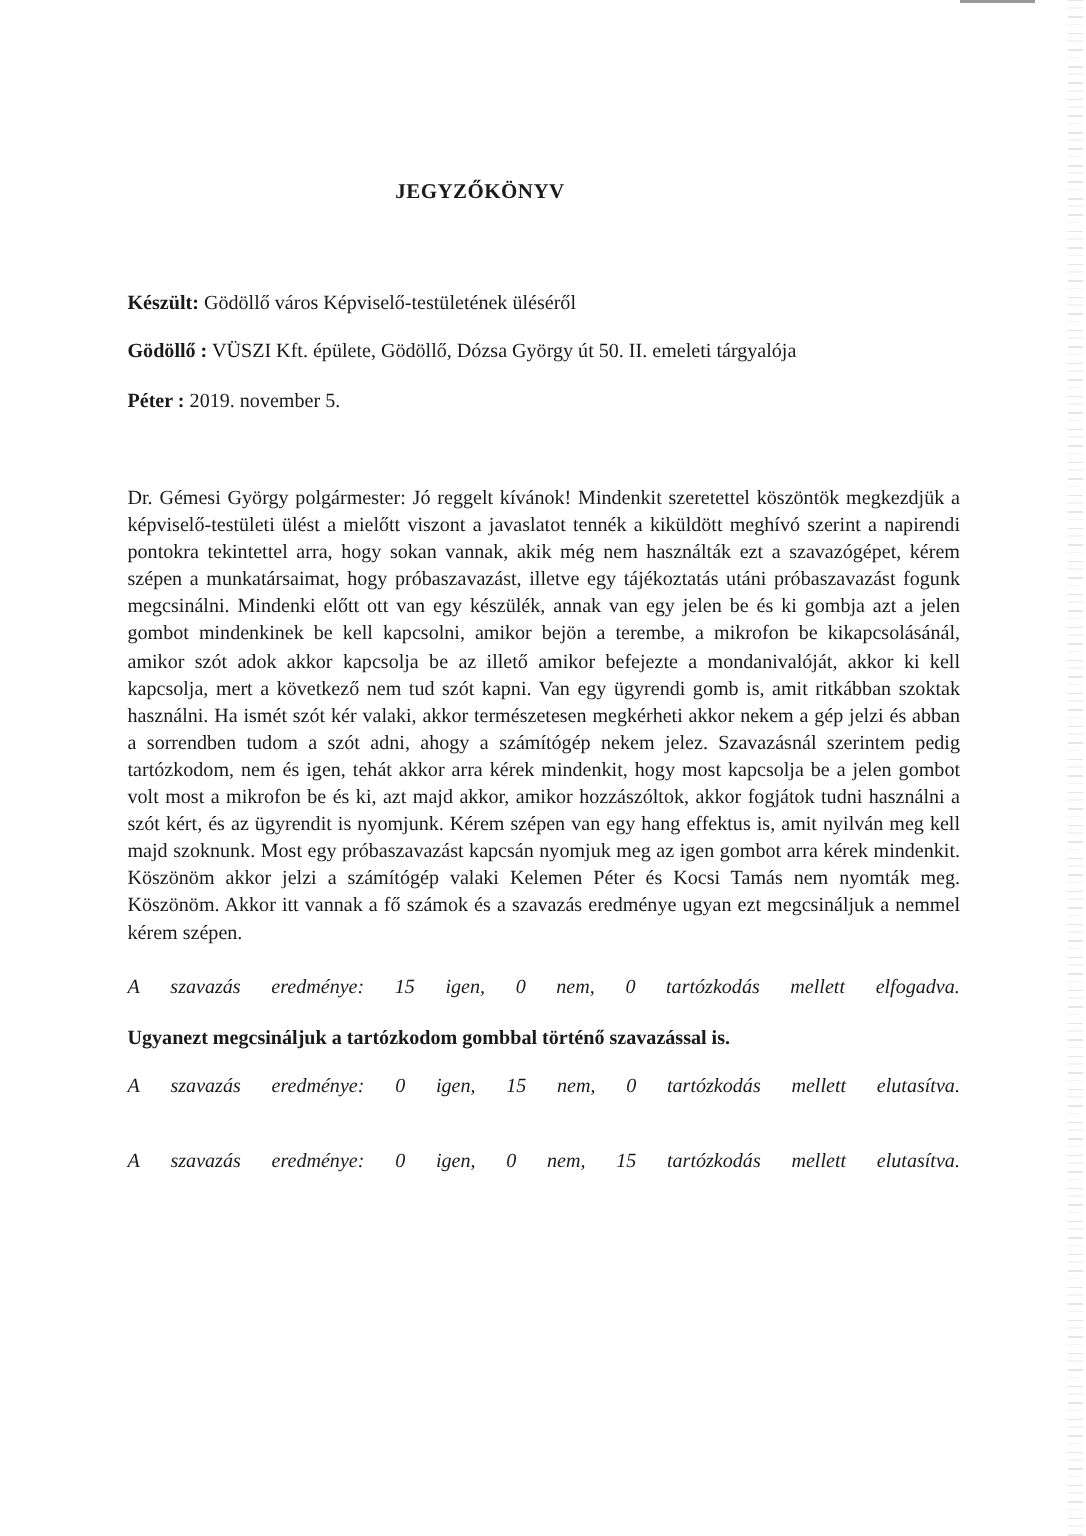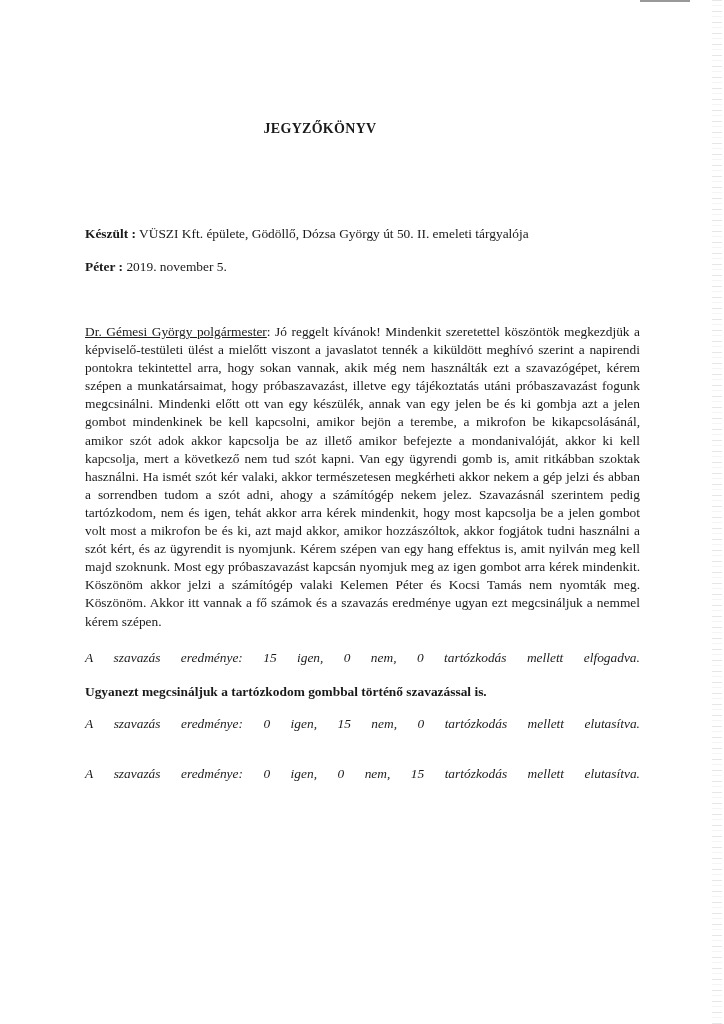--- a/index.html
+++ b/index.html
@@ -5,40 +5,43 @@
     html, body { margin: 0; padding: 0; background: #ffffff; }
     body { width: 724px; height: 1024px; position: relative; overflow: hidden;
            font-family: "Liberation Serif", "DejaVu Serif", serif; color: #1a1a1a; }
     .page { position: absolute; left: 0; top: 0; width: 724px; height: 1024px; }
     .title { position: absolute; top: 121px; left: 0; width: 640px; text-align: center;
              font-weight: bold; font-size: 14px; letter-spacing: 0.3px; }
     .meta { position: absolute; left: 85px; font-size: 13.4px; white-space: nowrap; }
     .meta b { font-weight: bold; }
     .para { position: absolute; left: 85px; width: 555px; font-size: 13.4px;
             line-height: 18.1px; text-align: justify; text-align-last: left; }
-    .speaker { text-decoration: underline; }
+    .speaker { }
     .vote { position: absolute; left: 85px; width: 555px; font-size: 13.4px;
             font-style: italic; display: flex; justify-content: space-between; white-space: nowrap; }
     .line { position: absolute; left: 85px; font-size: 13.4px; white-space: nowrap; font-weight: bold; }
     .scan-edge { position: absolute; right: 2px; top: 0; width: 10px; height: 1024px;
                  background-image: repeating-linear-gradient(180deg, rgba(0,0,0,0.18) 0 1px, transparent 1px 5px, rgba(0,0,0,0.08) 5px 6px, transparent 6px 11px);
                  opacity: 0.55; }
     .scan-top { position: absolute; top: 0; left: 640px; width: 50px; height: 2px; background: #555; opacity: 0.6; }
   </style>
 </head>
 <body>
 
 <div class="page">
   <div class="scan-top"></div>
   <div class="scan-edge"></div>
 
   <div class="title">JEGYZŐKÖNYV</div>
 
+  <div class="meta" style="top:194px">
+    <b>Készült:</b><span> Gödöllő város Képviselő-testületének üléséről</span>
+  </div>
   <div class="meta" style="top:226px">
-    <b>Készült :</b><span>  VÜSZI Kft. épülete, Gödöllő, Dózsa György út 50. II. emeleti tárgyalója</span>
+    <b>Gödöllő :</b><span>  VÜSZI Kft. épülete, Gödöllő, Dózsa György út 50. II. emeleti tárgyalója</span>
   </div>
   <div class="meta" style="top:259px">
     <b>Péter :</b><span> 2019. november 5.</span>
   </div>
 
   <div class="para" style="top:323px">
     <span class="speaker">Dr. Gémesi György polgármester</span><span>: Jó reggelt kívánok! Mindenkit szeretettel köszöntök megkezdjük a képviselő-testületi ülést a mielőtt viszont a javaslatot tennék a kiküldött meghívó szerint a napirendi pontokra tekintettel arra, hogy sokan vannak, akik még nem használták ezt a szavazógépet, kérem szépen a munkatársaimat, hogy próbaszavazást, illetve egy tájékoztatás utáni próbaszavazást fogunk megcsinálni. Mindenki előtt ott van egy készülék, annak van egy jelen be és ki gombja azt a jelen gombot mindenkinek be kell kapcsolni, amikor bejön a terembe, a mikrofon be kikapcsolásánál, amikor szót adok akkor kapcsolja be az illető amikor befejezte a mondanivalóját, akkor ki kell kapcsolja, mert a következő nem tud szót kapni. Van egy ügyrendi gomb is, amit ritkábban szoktak használni. Ha ismét szót kér valaki, akkor természetesen megkérheti akkor nekem a gép jelzi és abban a sorrendben tudom a szót adni, ahogy a számítógép nekem jelez. Szavazásnál szerintem pedig tartózkodom, nem és igen, tehát akkor arra kérek mindenkit, hogy most kapcsolja be a jelen gombot volt most a mikrofon be és ki, azt majd akkor, amikor hozzászóltok, akkor fogjátok tudni használni a szót kért, és az ügyrendit is nyomjunk. Kérem szépen van egy hang effektus is, amit nyilván meg kell majd szoknunk. Most egy próbaszavazást kapcsán nyomjuk meg az igen gombot arra kérek mindenkit. Köszönöm akkor jelzi a számítógép valaki Kelemen Péter és Kocsi Tamás nem nyomták meg. Köszönöm. Akkor itt vannak a fő számok és a szavazás eredménye ugyan ezt megcsináljuk a nemmel kérem szépen.</span>
   </div>
 
   <div class="vote" style="top:650px">

